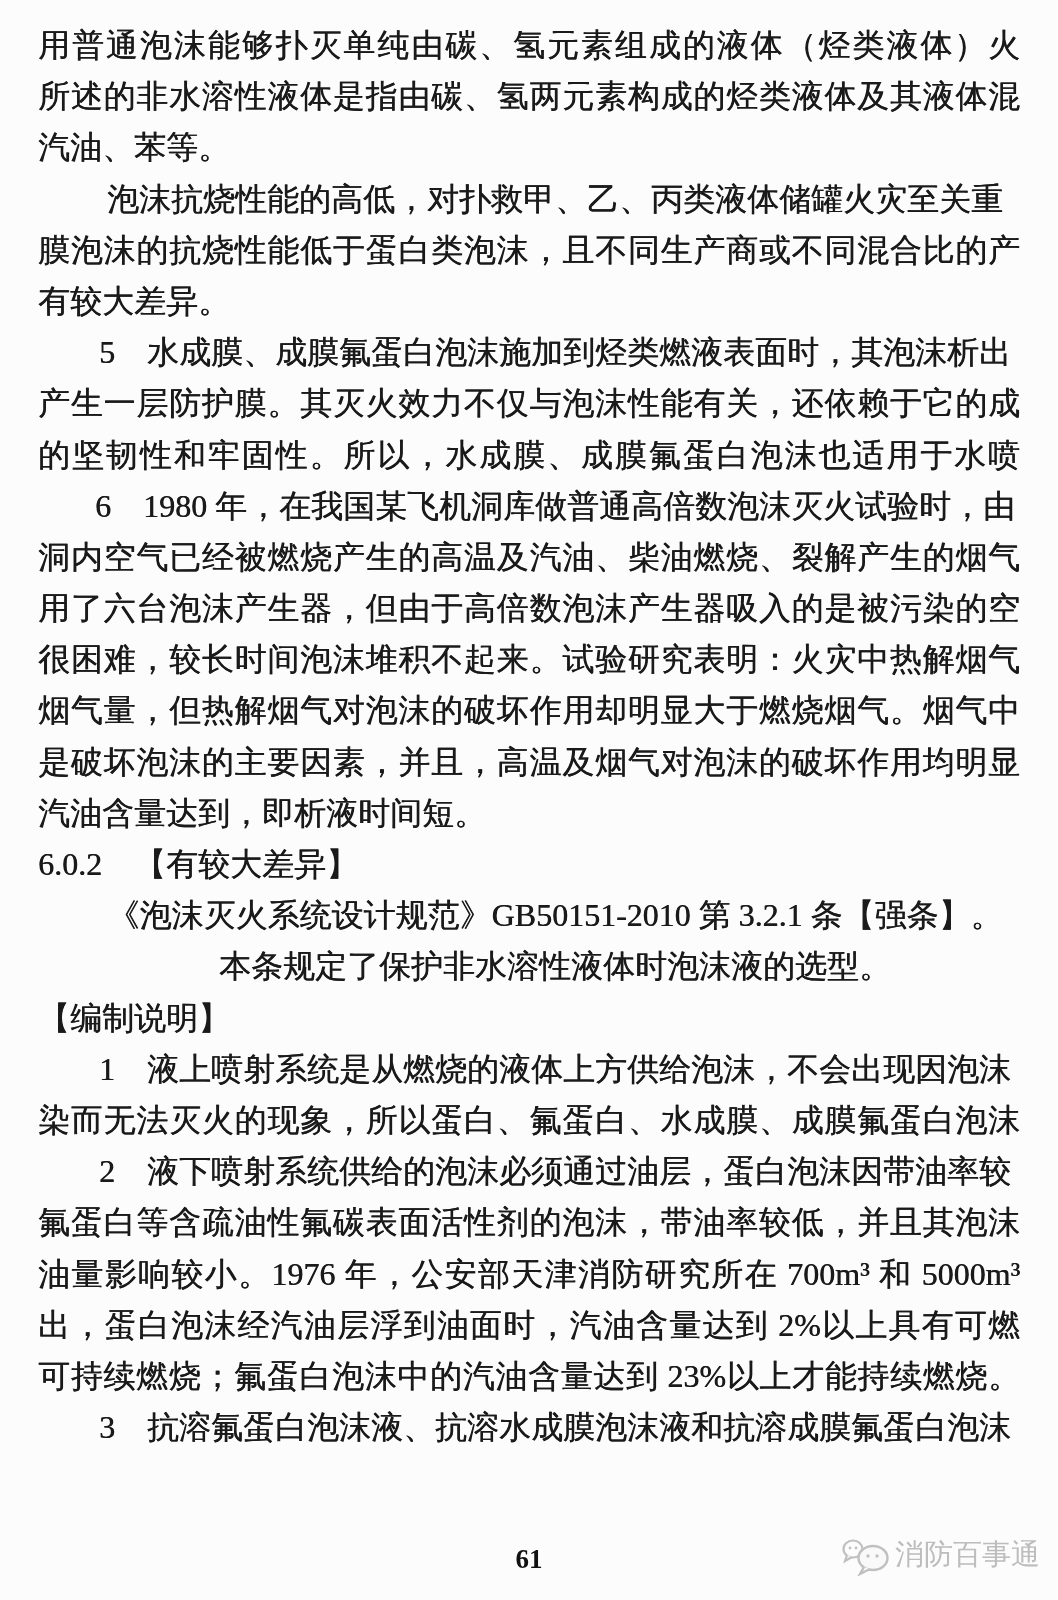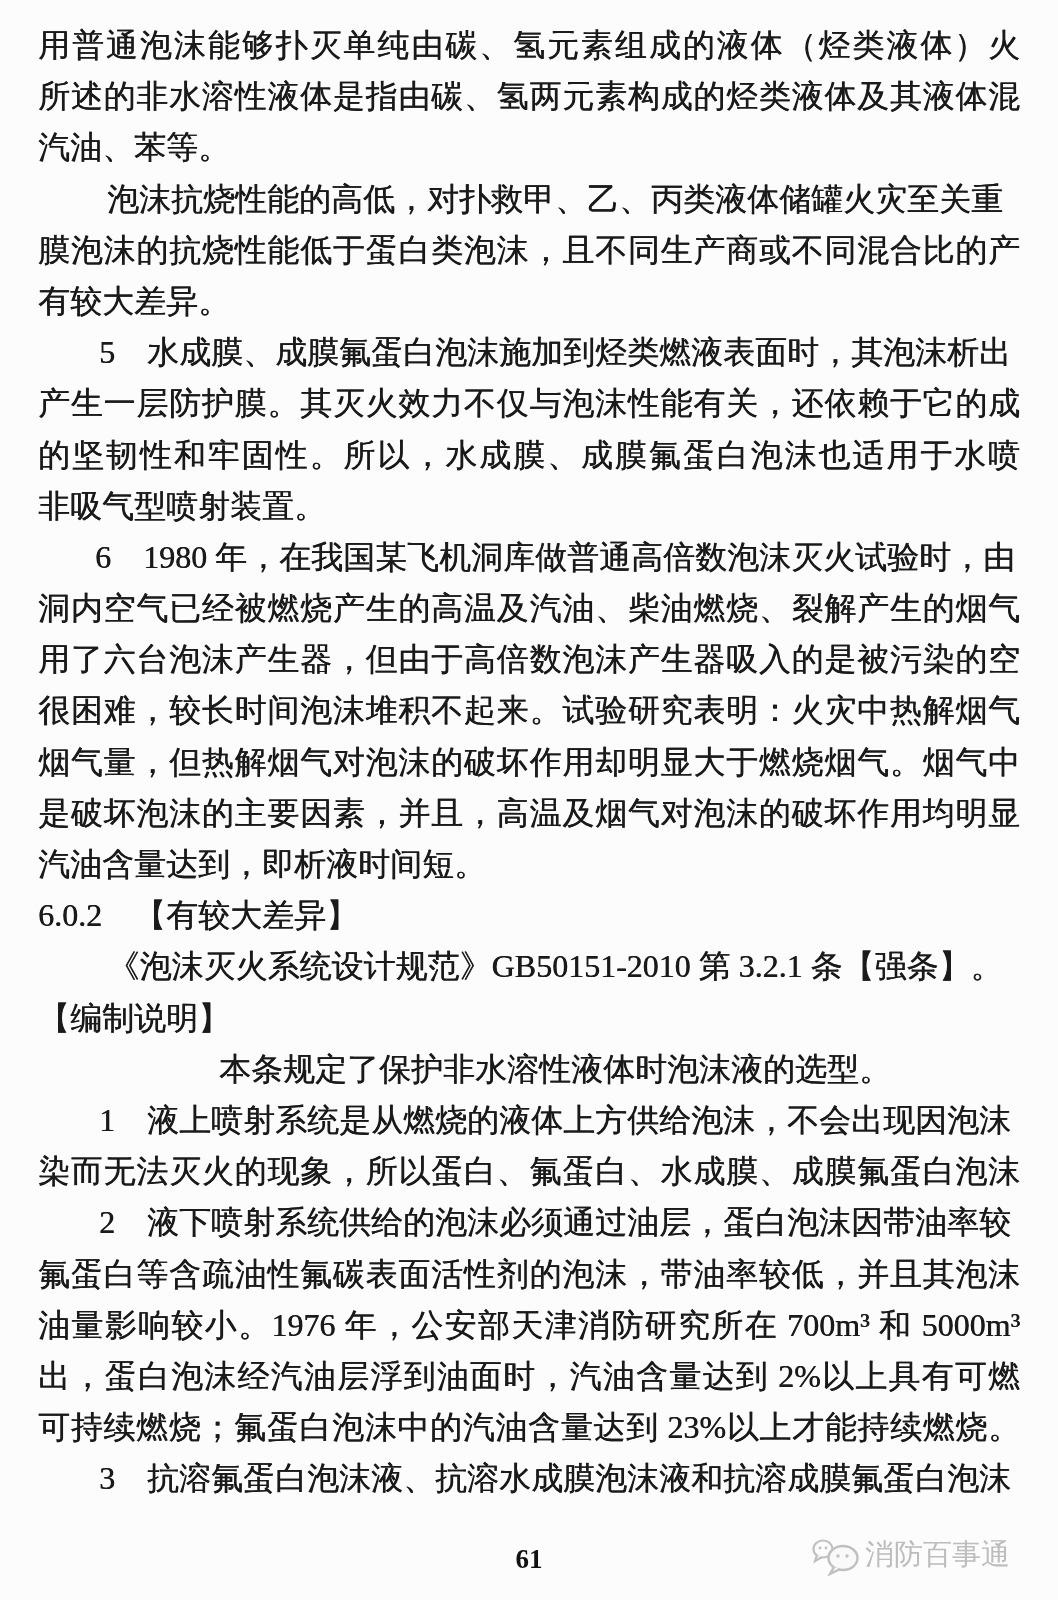--- a/index.html
+++ b/index.html
@@ -44,21 +44,21 @@
     top: 1544px;
     left: 0;
     width: 100%;
     text-align: center;
     font-size: 27px;
     font-weight: bold;
     color: #111111;
   }
   .watermark {
     position: absolute;
-    left: 812px;
+    left: 842px;
     top: 1534px;
     display: flex;
     align-items: center;
     gap: 5px;
     mix-blend-mode: multiply;
     z-index: 3;
   }
   .watermark .wm-text {
     font-size: 29px;
     letter-spacing: 0px;
@@ -78,32 +78,31 @@
   <div class="textblock">
     <div class="line fill">用普通泡沫能够扑灭单纯由碳、氢元素组成的液体（烃类液体）火灾。所以，本规范</div>
     <div class="line fill">所述的非水溶性液体是指由碳、氢两元素构成的烃类液体及其液体混合物，如原油、</div>
     <div class="line">汽油、苯等。</div>
     <div class="line indent fill">泡沫抗烧性能的高低，对扑救甲、乙、丙类液体储罐火灾至关重要。通常，水成</div>
     <div class="line fill">膜泡沫的抗烧性能低于蛋白类泡沫，且不同生产商或不同混合比的产品，其抗烧性能</div>
     <div class="line">有较大差异。</div>
     <div class="line num fill">5　水成膜、成膜氟蛋白泡沫施加到烃类燃液表面时，其泡沫析出液能在燃液表面</div>
     <div class="line fill">产生一层防护膜。其灭火效力不仅与泡沫性能有关，还依赖于它的成膜性及其防护膜</div>
     <div class="line fill">的坚韧性和牢固性。所以，水成膜、成膜氟蛋白泡沫也适用于水喷头、水枪、水炮等</div>
-    <div class="line">非吸气型喷射装置。</div>
     <div class="line num fill">6　1980 年，在我国某飞机洞库做普通高倍数泡沫灭火试验时，由于预燃时间长，</div>
     <div class="line fill">洞内空气已经被燃烧产生的高温及汽油、柴油燃烧、裂解产生的烟气所污染，虽然选</div>
     <div class="line fill">用了六台泡沫产生器，但由于高倍数泡沫产生器吸入的是被污染的空气，泡沫的形成</div>
     <div class="line fill">很困难，较长时间泡沫堆积不起来。试验研究表明：火灾中热解烟气量小于氧化燃烧</div>
     <div class="line fill">烟气量，但热解烟气对泡沫的破坏作用却明显大于燃烧烟气。烟气中不可见化学物质</div>
     <div class="line fill">是破坏泡沫的主要因素，并且，高温及烟气对泡沫的破坏作用均明显地表现为泡沫的</div>
     <div class="line">汽油含量达到，即析液时间短。</div>
     <div class="line">6.0.2　【有较大差异】</div>
     <div class="line indent">《泡沫灭火系统设计规范》GB50151-2010 第 3.2.1 条【强条】。</div>
+    <div class="line indent">本条规定了保护非水溶性液体时泡沫液的选型。</div>
     <div class="line">【编制说明】</div>
-    <div class="line indent">本条规定了保护非水溶性液体时泡沫液的选型。</div>
     <div class="line num fill">1　液上喷射系统是从燃烧的液体上方供给泡沫，不会出现因泡沫被燃烧的液体污</div>
     <div class="line fill">染而无法灭火的现象，所以蛋白、氟蛋白、水成膜、成膜氟蛋白泡沫液等均可选用。</div>
     <div class="line num fill">2　液下喷射系统供给的泡沫必须通过油层，蛋白泡沫因带油率较高而难以灭火。</div>
     <div class="line fill">氟蛋白等含疏油性氟碳表面活性剂的泡沫，带油率较低，并且其泡沫的灭火性能受含</div>
     <div class="line fill">油量影响较小。1976 年，公安部天津消防研究所在 700m³ 和 5000m³ 汽油储罐上试验得</div>
     <div class="line fill">出，蛋白泡沫经汽油层浮到油面时，汽油含量达到 2%以上具有可燃性，达到 8.5%就</div>
     <div class="line fill">可持续燃烧；氟蛋白泡沫中的汽油含量达到 23%以上才能持续燃烧。所以，将蛋白泡</div>
     <div class="line num fill">3　抗溶氟蛋白泡沫液、抗溶水成膜泡沫液和抗溶成膜氟蛋白泡沫液也适用于非水</div>
   </div>
 

